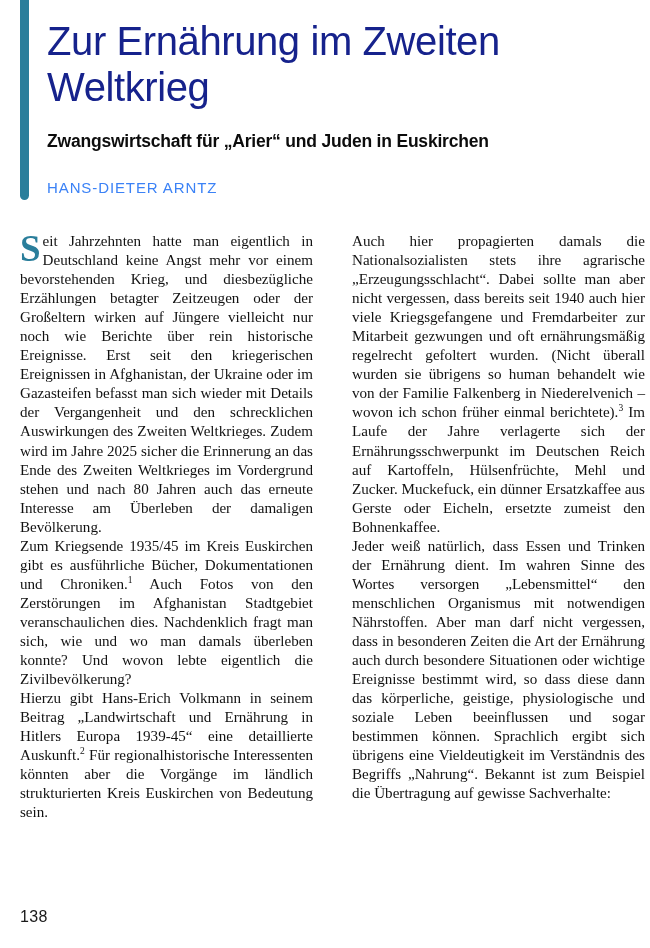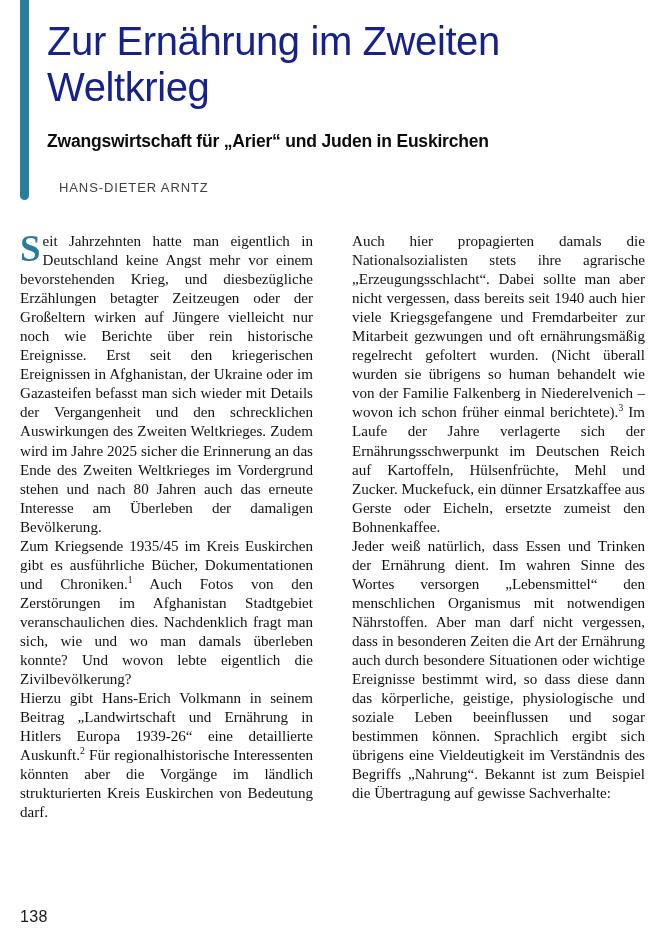--- a/index.html
+++ b/index.html
@@ -66,27 +66,27 @@
     font-family: "Liberation Sans", "DejaVu Sans", sans-serif;
     font-size: 17.5px;
     line-height: 22px;
     font-weight: 700;
     color: #0c0c0c;
     letter-spacing: -0.2px;
   }
 
   .byline {
     position: absolute;
-    left: 59px;
+    left: 47px;
     top: 180px;
     font-family: "Liberation Sans", "DejaVu Sans", sans-serif;
-    font-size: 13px;
+    font-size: 15px;
     line-height: 16px;
     font-weight: 400;
-    color: #404040;
+    color: #3b82f6;
     letter-spacing: 0.9px;
   }
 
   
   .columns {
     position: absolute;
     left: 0;
     top: 232px;
     width: 650px;
     height: 660px;
@@ -153,21 +153,21 @@
     <div class="byline">HANS-DIETER ARNTZ</div>
   </div>
 
   <div class="columns">
 
     <div class="col col-left">
       <p>
         <span class="dropcap">S</span><span>eit Jahrzehnten hatte man eigentlich in Deutschland keine Angst mehr vor einem bevorstehenden Krieg, und diesbezügliche Erzählungen betagter Zeitzeugen oder der Großeltern wirken auf Jüngere vielleicht nur noch wie Berichte über rein historische Ereignisse. Erst seit den kriegerischen Ereignissen in Afghanistan, der Ukraine oder im Gazasteifen befasst man sich wieder mit Details der Vergangenheit und den schrecklichen Auswirkungen des Zweiten Weltkrieges. Zudem wird im Jahre 2025 sicher die Erinnerung an das Ende des Zweiten Weltkrieges im Vordergrund stehen und nach 80 Jahren auch das erneute Interesse am Überleben der damaligen Bevölkerung.</span>
       </p>
       <p><span>Zum Kriegsende 1935/45 im Kreis Euskirchen gibt es ausführliche Bücher, Dokumentationen und Chroniken.</span><sup>1</sup><span> Auch Fotos von den Zerstörungen im Afghanistan Stadtgebiet veranschaulichen dies. Nachdenklich fragt man sich, wie und wo man damals überleben konnte? Und wovon lebte eigentlich die Zivilbevölkerung?</span></p>
-      <p><span>Hierzu gibt Hans-Erich Volkmann in seinem Beitrag „Landwirtschaft und Ernährung in Hitlers Europa 1939-26“ eine detaillierte Auskunft.</span><sup>2</sup><span> Für regionalhistorische Interessenten könnten aber die Vorgänge im ländlich strukturierten Kreis Euskirchen von Bedeutung darf.</span></p>
+      <p><span>Hierzu gibt Hans-Erich Volkmann in seinem Beitrag „Landwirtschaft und Ernährung in Hitlers Europa 1939-45“ eine detaillierte Auskunft.</span><sup>2</sup><span> Für regionalhistorische Interessenten könnten aber die Vorgänge im ländlich strukturierten Kreis Euskirchen von Bedeutung sein.</span></p>
     </div>
 
     <div class="col col-right">
       <p><span>Auch hier propagierten damals die Nationalsozialisten stets ihre agrarische „Erzeugungsschlacht“. Dabei sollte man aber nicht vergessen, dass bereits seit 1940 auch hier viele Kriegsgefangene und Fremdarbeiter zur Mitarbeit gezwungen und oft ernährungsmäßig regelrecht gefoltert wurden. (Nicht überall wurden sie übrigens so human behandelt wie von der Familie Falkenberg in Niederelvenich – wovon ich schon früher einmal berichtete).</span><sup>3</sup><span> Im Laufe der Jahre verlagerte sich der Ernährungsschwerpunkt im Deutschen Reich auf Kartoffeln, Hülsenfrüchte, Mehl und Zucker. Muckefuck, ein dünner Ersatzkaffee aus Gerste oder Eicheln, ersetzte zumeist den Bohnenkaffee.</span></p>
       <p><span>Jeder weiß natürlich, dass Essen und Trinken der Ernährung dient. Im wahren Sinne des Wortes versorgen „Lebensmittel“ den menschlichen Organismus mit notwendigen Nährstoffen. Aber man darf nicht vergessen, dass in besonderen Zeiten die Art der Ernährung auch durch besondere Situationen oder wichtige Ereignisse bestimmt wird, so dass diese dann das körperliche, geistige, physiologische und soziale Leben beeinflussen und sogar bestimmen können. Sprachlich ergibt sich übrigens eine Vieldeutigkeit im Verständnis des Begriffs „Nahrung“. Bekannt ist zum Beispiel die Übertragung auf gewisse Sachverhalte:</span></p>
     </div>
 
   </div>
 
   <div class="page-number">138</div>

